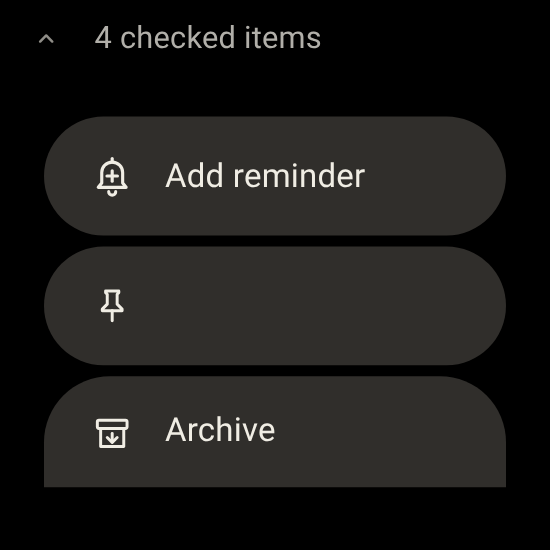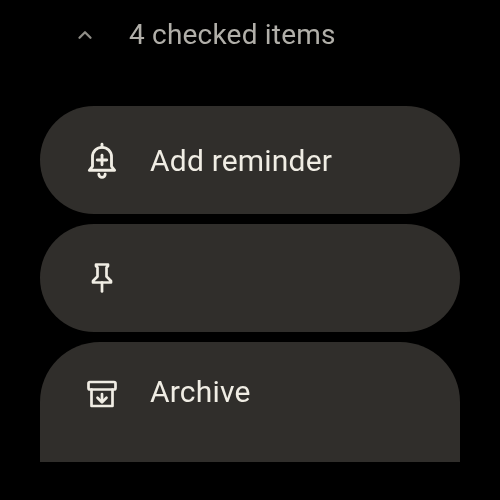--- a/index.html
+++ b/index.html
@@ -12,21 +12,21 @@
       height: 500px;
       background: #000000;
       font-family: -apple-system, BlinkMacSystemFont, 'Segoe UI', Roboto, sans-serif;
       overflow: hidden;
       color: #f0ede4;
       -webkit-font-smoothing: antialiased;
     }
     .header {
       display: flex;
       align-items: center;
-      padding: 18px 0 0 73px;
+      padding: 18px 0 0 30px;
       gap: 32px;
     }
     .header-chevron {
       display: flex;
       align-items: center;
       justify-content: center;
       width: 24px;
       height: 24px;
       color: #8f8d87;
     }
@@ -46,21 +46,21 @@
       background: #302e2b;
       border-radius: 60px;
       height: 108px;
       display: flex;
       align-items: center;
       padding: 0 0 0 42px;
       gap: 28px;
       cursor: pointer;
     }
     .menu-item.partial {
-      height: 120px;
+      height: 101px;
       margin-bottom: -40px;
       border-bottom-left-radius: 0;
       border-bottom-right-radius: 0;
       align-items: flex-start;
       padding-top: 32px;
       text-align: center;
     }
     .menu-icon {
       width: 40px;
       height: 40px;

